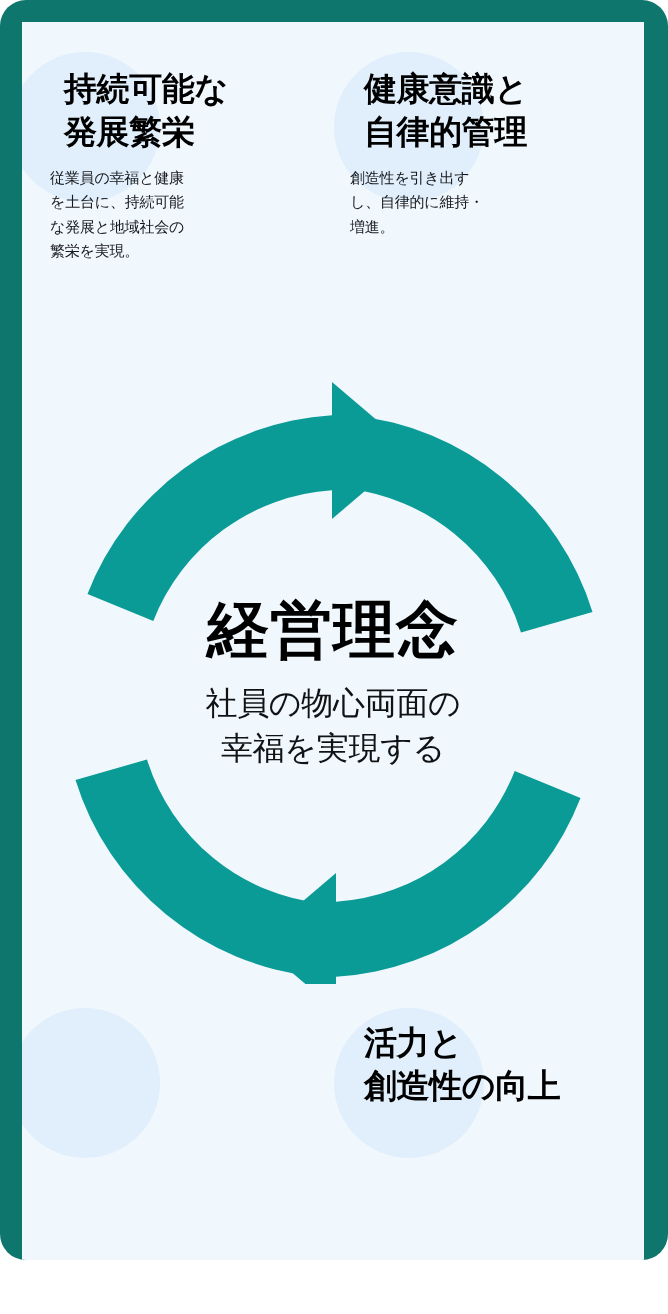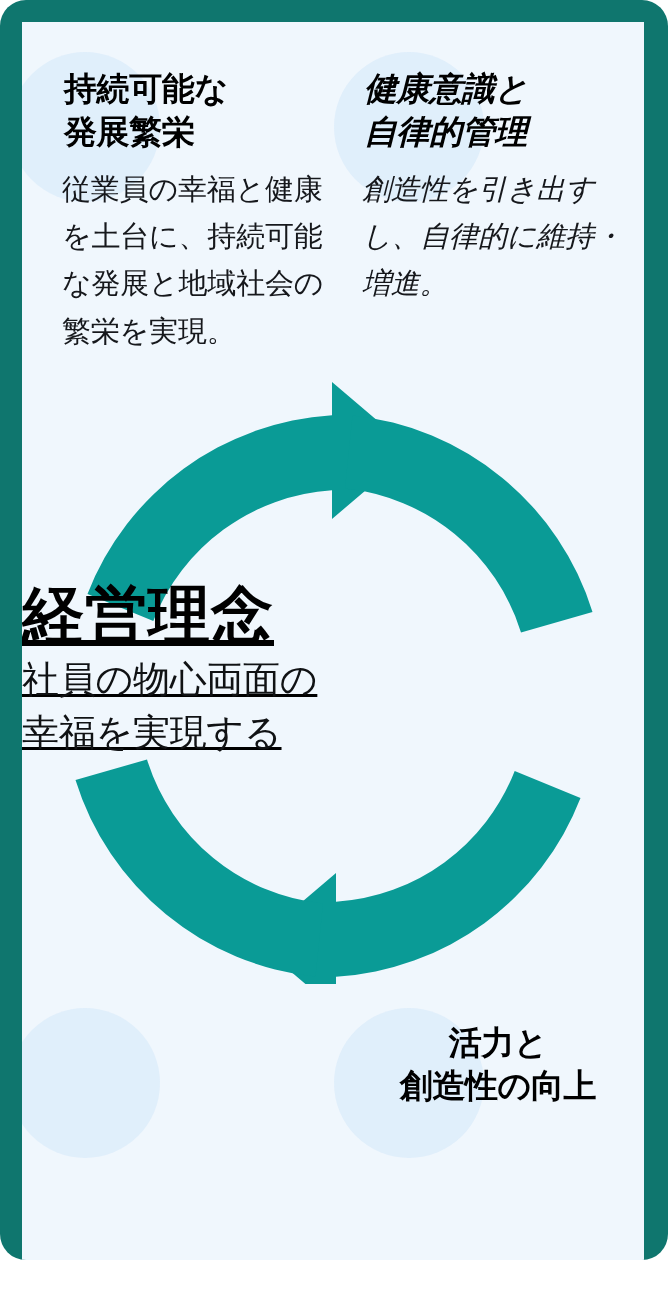--- a/index.html
+++ b/index.html
@@ -47,83 +47,82 @@
   .blob.bl { left: -12px;  top: 986px;  width: 150px; height: 150px; }
   .blob.br { left: 312px;  top: 986px;  width: 150px; height: 150px; }
 
   
   .quad {
     position: absolute;
     width: 282px;
     box-sizing: border-box;
   }
   .quad.q1 { left: 28px;  top: 46px;  }
-  .quad.q2 { left: 328px; top: 46px; font-style: italic;  }
+  .quad.q2 { left: 328px; top: 46px;  }
   .quad.q3 { left: 28px;  top: 1000px;}
-  .quad.q4 { left: 328px; top: 1000px; text-align: center;}
+  .quad.q4 { left: 328px; top: 1000px;}
 
   .quad-title {
     font-size: 33px;
     font-weight: 700;
     line-height: 1.30;
     color: #000000;
     letter-spacing: -0.4px;
     margin: 0;
     white-space: pre-line;
   }
   .quad.q1 .quad-title,
   .quad.q3 .quad-title { padding-left: 14px; }
   .quad.q2 .quad-title,
   .quad.q4 .quad-title { padding-left: 14px; }
 
   .quad-body {
-    font-size: 29px;
+    font-size: 15px;
     font-weight: 400;
     line-height: 1.63;
     color: #16181c;
-    margin: 12px 0 0 12px;
+    margin: 12px 0 0 0;
     letter-spacing: -0.2px;
     white-space: pre-line;
   }
 
   
   #cycle {
     position: absolute;
     left: 0px;
     top: 322px;
     width: 622px;
     height: 640px;
   }
   #cycle svg { display: block; width: 622px; height: 640px; }
 
   
   #center-text {
     position: absolute;
     left: 0;
-    top: 562px;
+    top: 577px;
     width: 622px;
-    text-align: left;
+    text-align: center;
     pointer-events: none;
-    text-decoration: underline;
   }
   #center-title {
     font-size: 62px;
     font-weight: 700;
     line-height: 1.0;
     color: #000000;
     letter-spacing: 1px;
     margin: 0;
   }
   #center-sub {
-    font-size: 37px;
+    font-size: 32px;
     font-weight: 400;
     line-height: 1.42;
     color: #101214;
     letter-spacing: -0.3px;
-    margin: 8px 0 0 0;
+    margin: 20px 0 0 0;
     white-space: pre-line;
   }
 </style>
 </head>
 <body>
 
 <div id="page">
   <div id="card">
 
     <div class="blob tl"></div>

